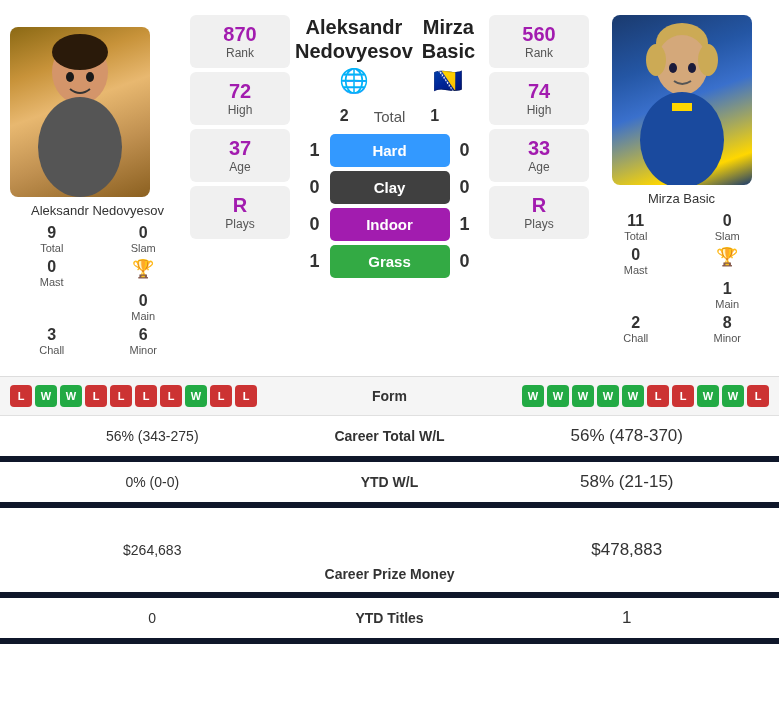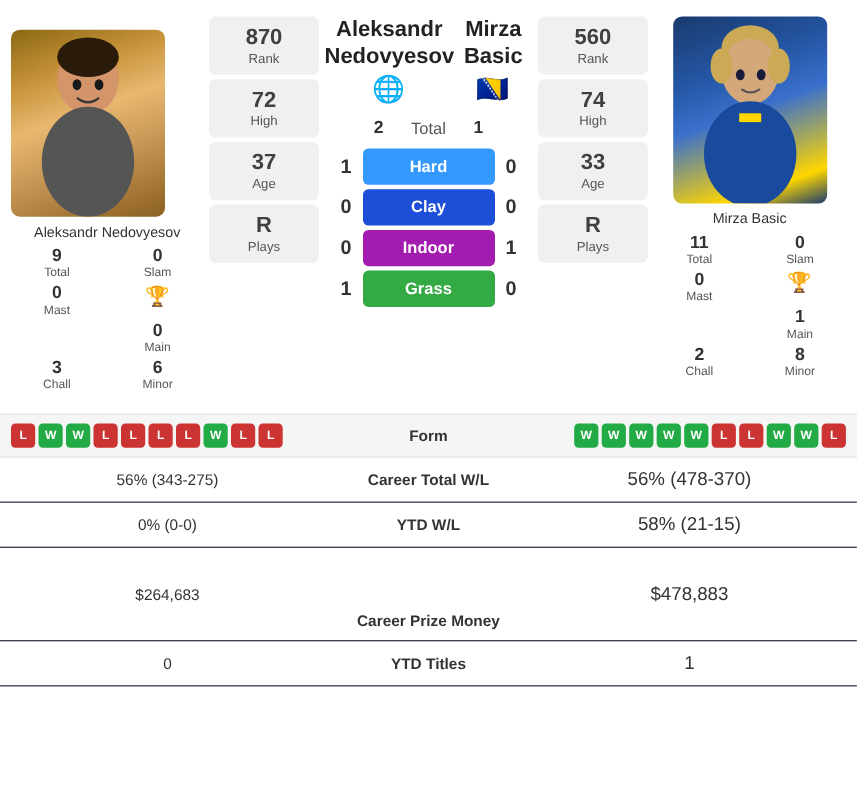--- a/index.html
+++ b/index.html
@@ -73,21 +73,21 @@
       text-align: center;
       display: flex;
       flex-direction: column;
       align-items: center;
       justify-content: center;
     }
 
     .stat-box .val {
       font-size: 20px;
       font-weight: bold;
-      color: #404040;
+      color: #a21caf;
     }
 
     .stat-box .lbl {
       font-size: 12px;
       color: #555;
     }
 
     
     .center-col {
       flex: 1;
@@ -139,21 +139,21 @@
       padding: 8px 18px;
       border-radius: 5px;
       text-align: center;
       font-size: 15px;
       font-weight: bold;
       color: #fff;
       max-width: 120px;
     }
 
     .surface-hard { background: #3399ff; }
-    .surface-clay { background: #1d4ed8; }
+    .surface-clay { background: #404040; }
     .surface-indoor { background: #a21caf; }
     .surface-grass { background: #33aa44; }
 
     .total-row {
       display: flex;
       align-items: center;
       width: 100%;
       justify-content: center;
       gap: 5px;
       font-size: 16px;
@@ -233,21 +233,21 @@
       color: #fff;
     }
 
     .form-w { background: #22aa44; }
     .form-l { background: #cc3333; }
 
     .stat-row {
       display: flex;
       align-items: center;
       padding: 10px 15px;
-      border-bottom: 1px solid #0f172a;
+      border-bottom: 6px solid #0f172a;
     }
 
     .stat-row-left {
       flex: 1;
       text-align: center;
       font-size: 14px;
       color: #333;
     }
 
     .stat-row-center {

